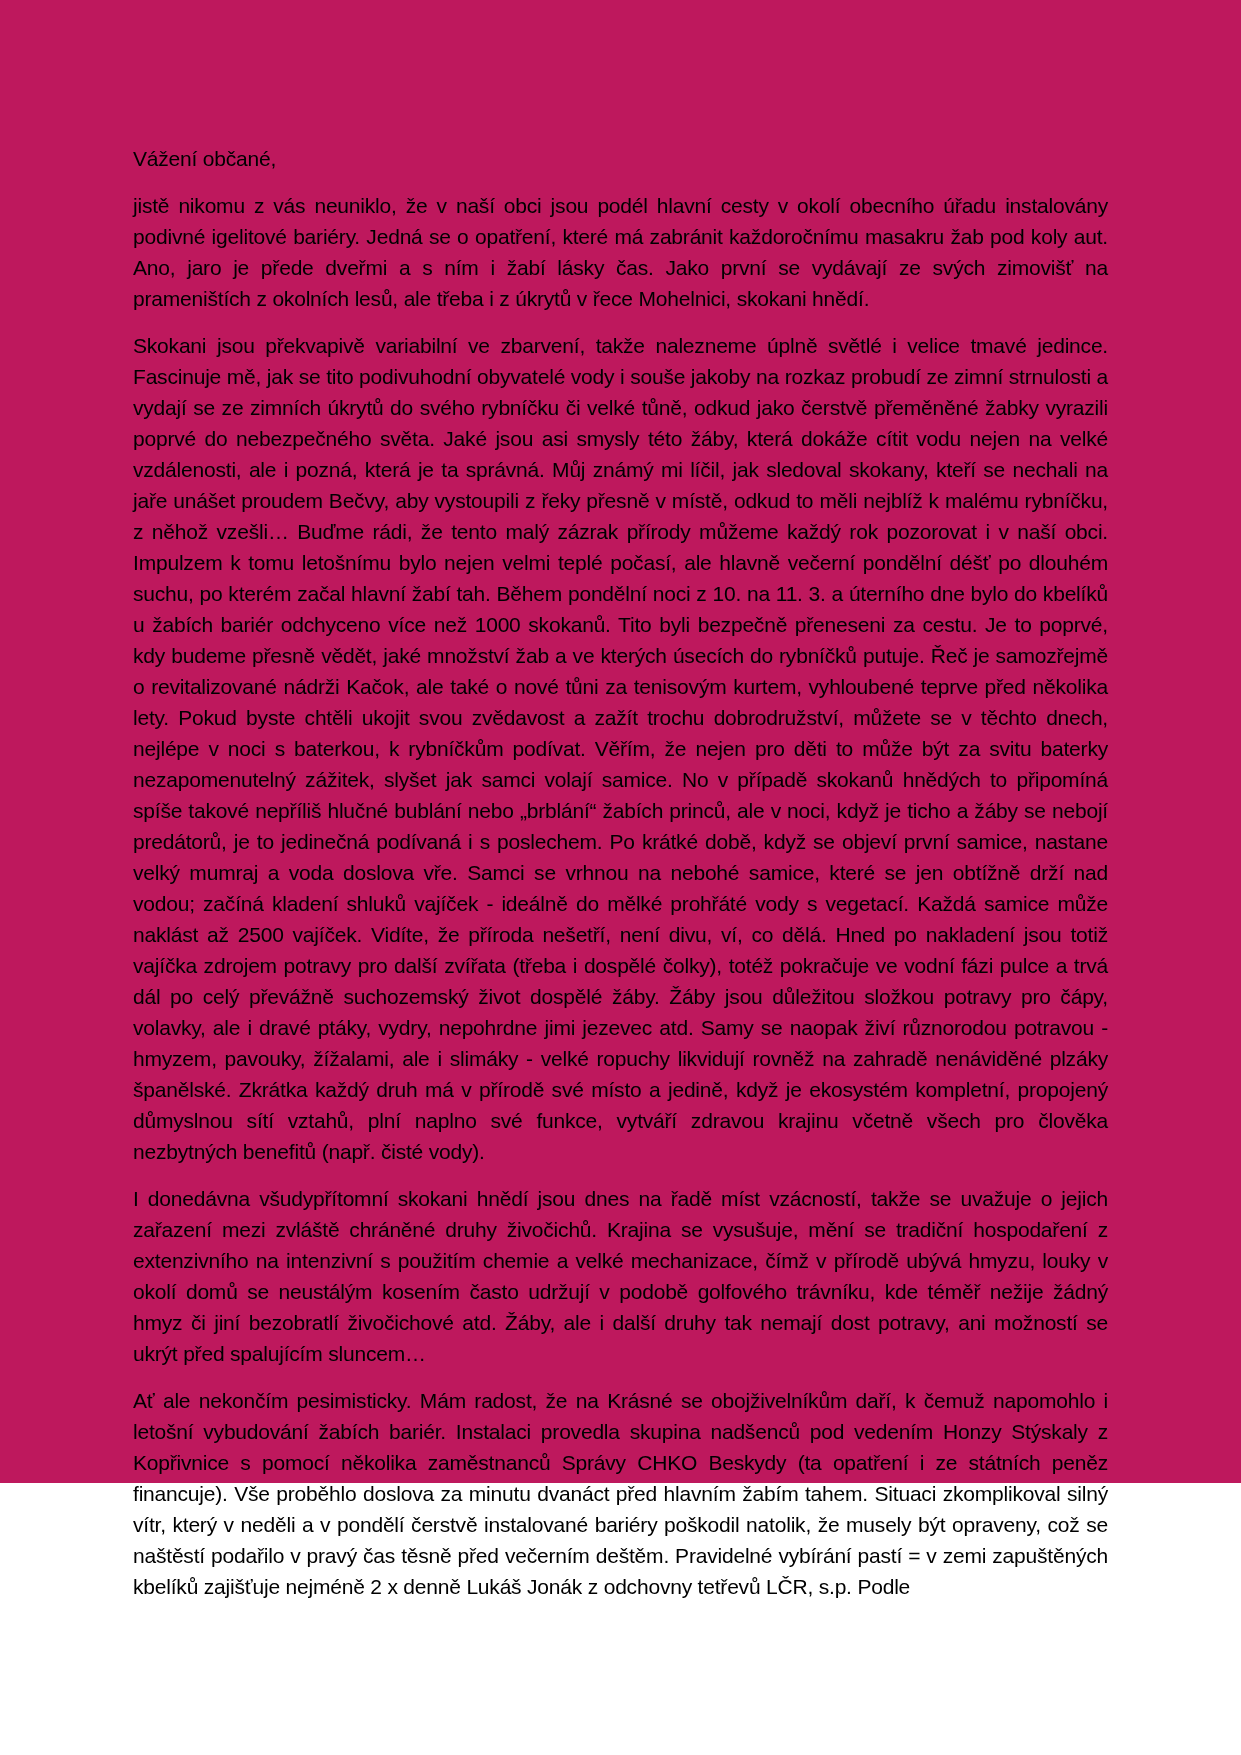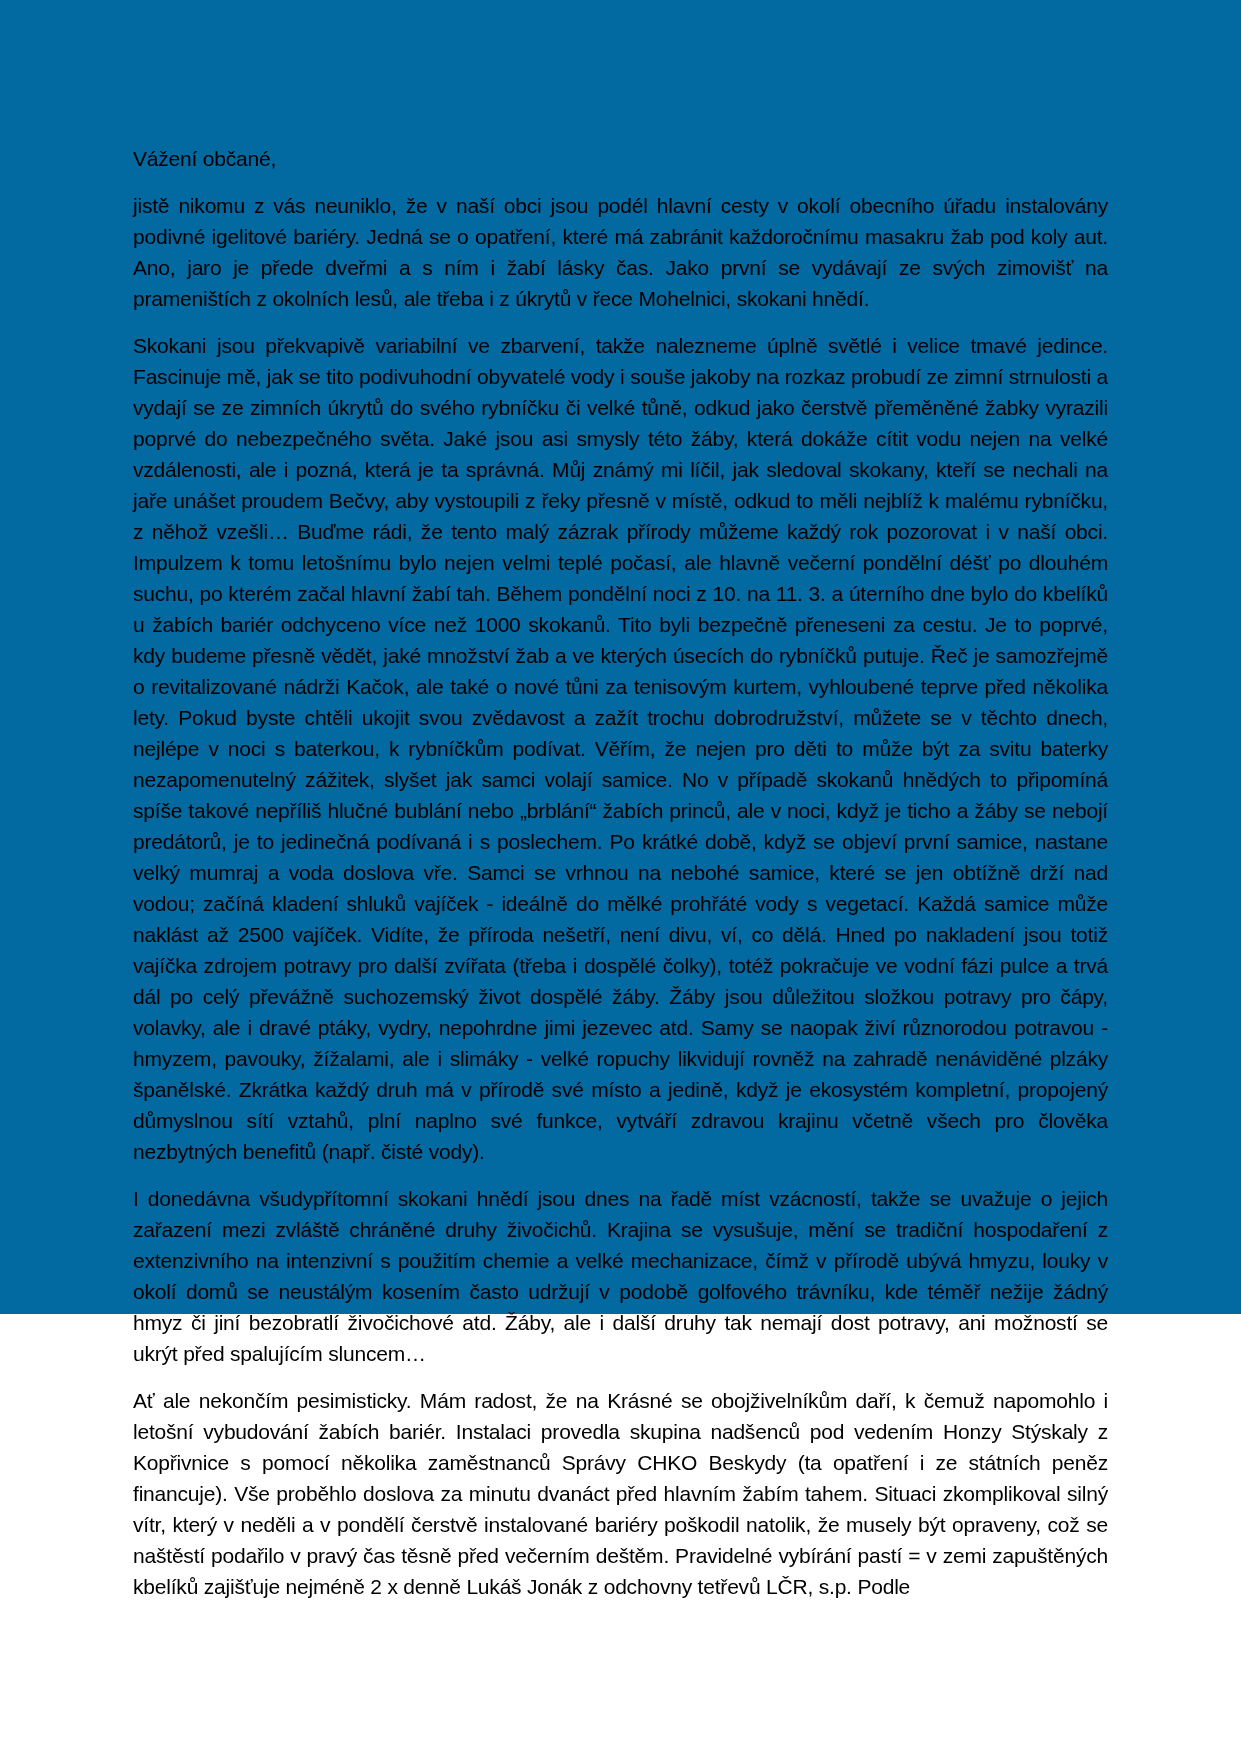--- a/index.html
+++ b/index.html
@@ -8,23 +8,23 @@
   }
   body {
     width: 1241px;
     height: 1755px;
     background: #ffffff;
     overflow: hidden;
   }
   .page {
     box-sizing: border-box;
     width: 1241px;
-    height: 1314px;
+    height: 1483px;
     padding: 143px 133px 32px 133px;
-    background: #0369a1;
+    background: #be185d;
   }
   .page p {
     margin: 0 0 16px 0;
     font-family: "Liberation Sans", "DejaVu Sans", sans-serif;
     font-stretch: condensed;
     font-size: 21px;
     line-height: 31px;
     letter-spacing: -0.2px;
     color: #000000;
     text-align: justify;

